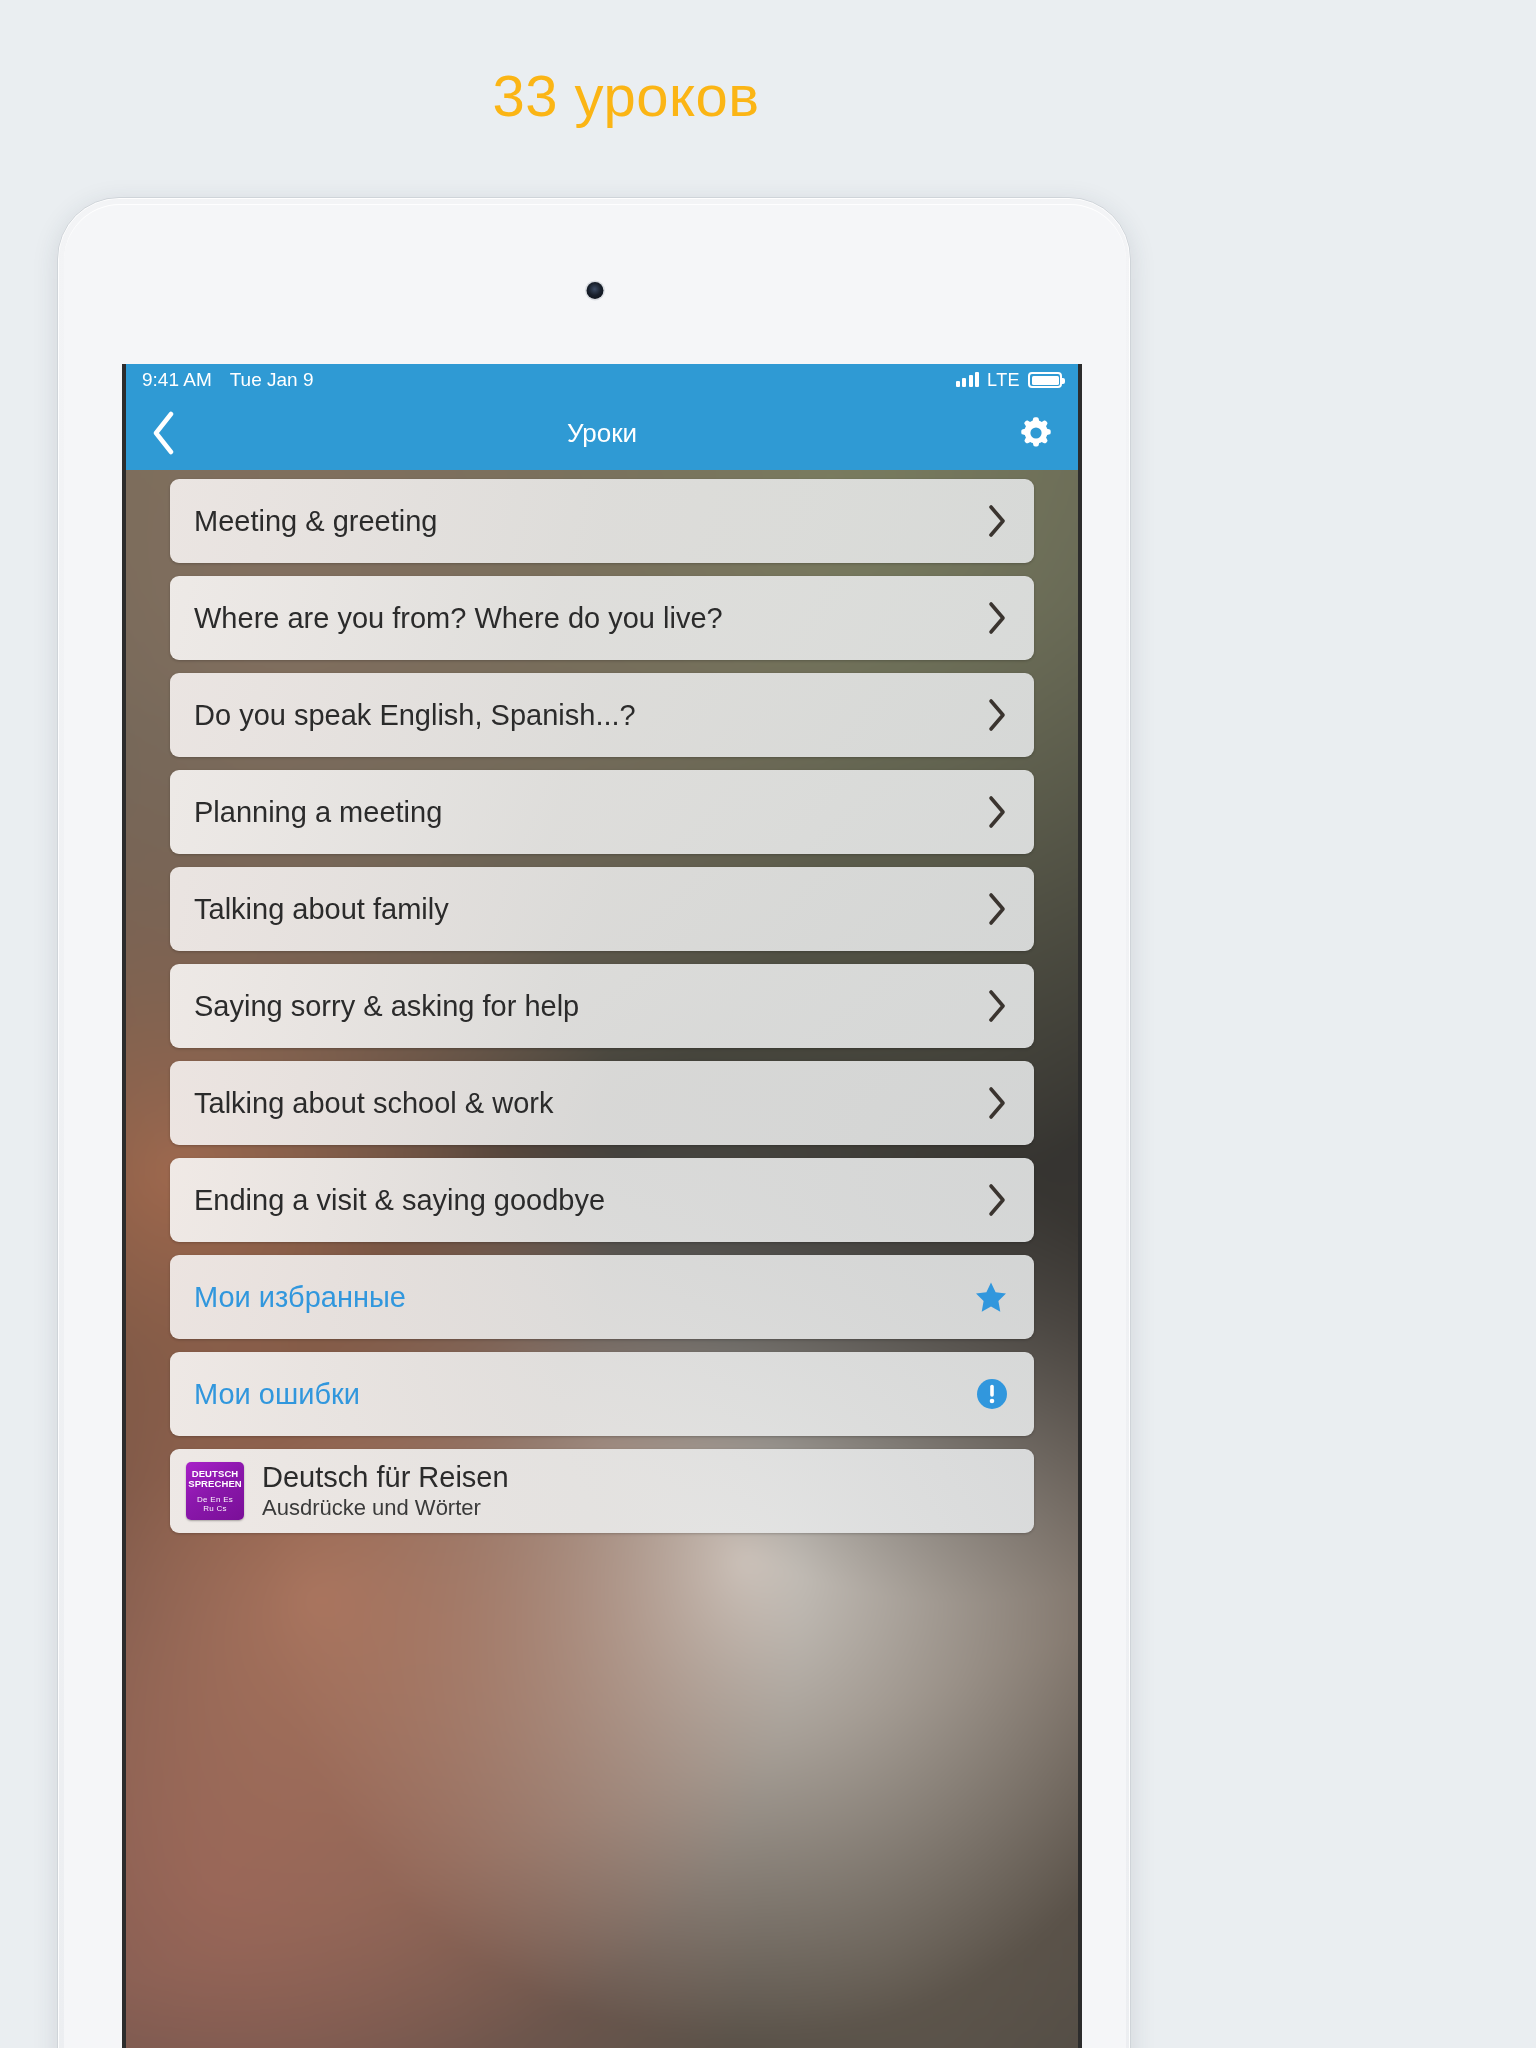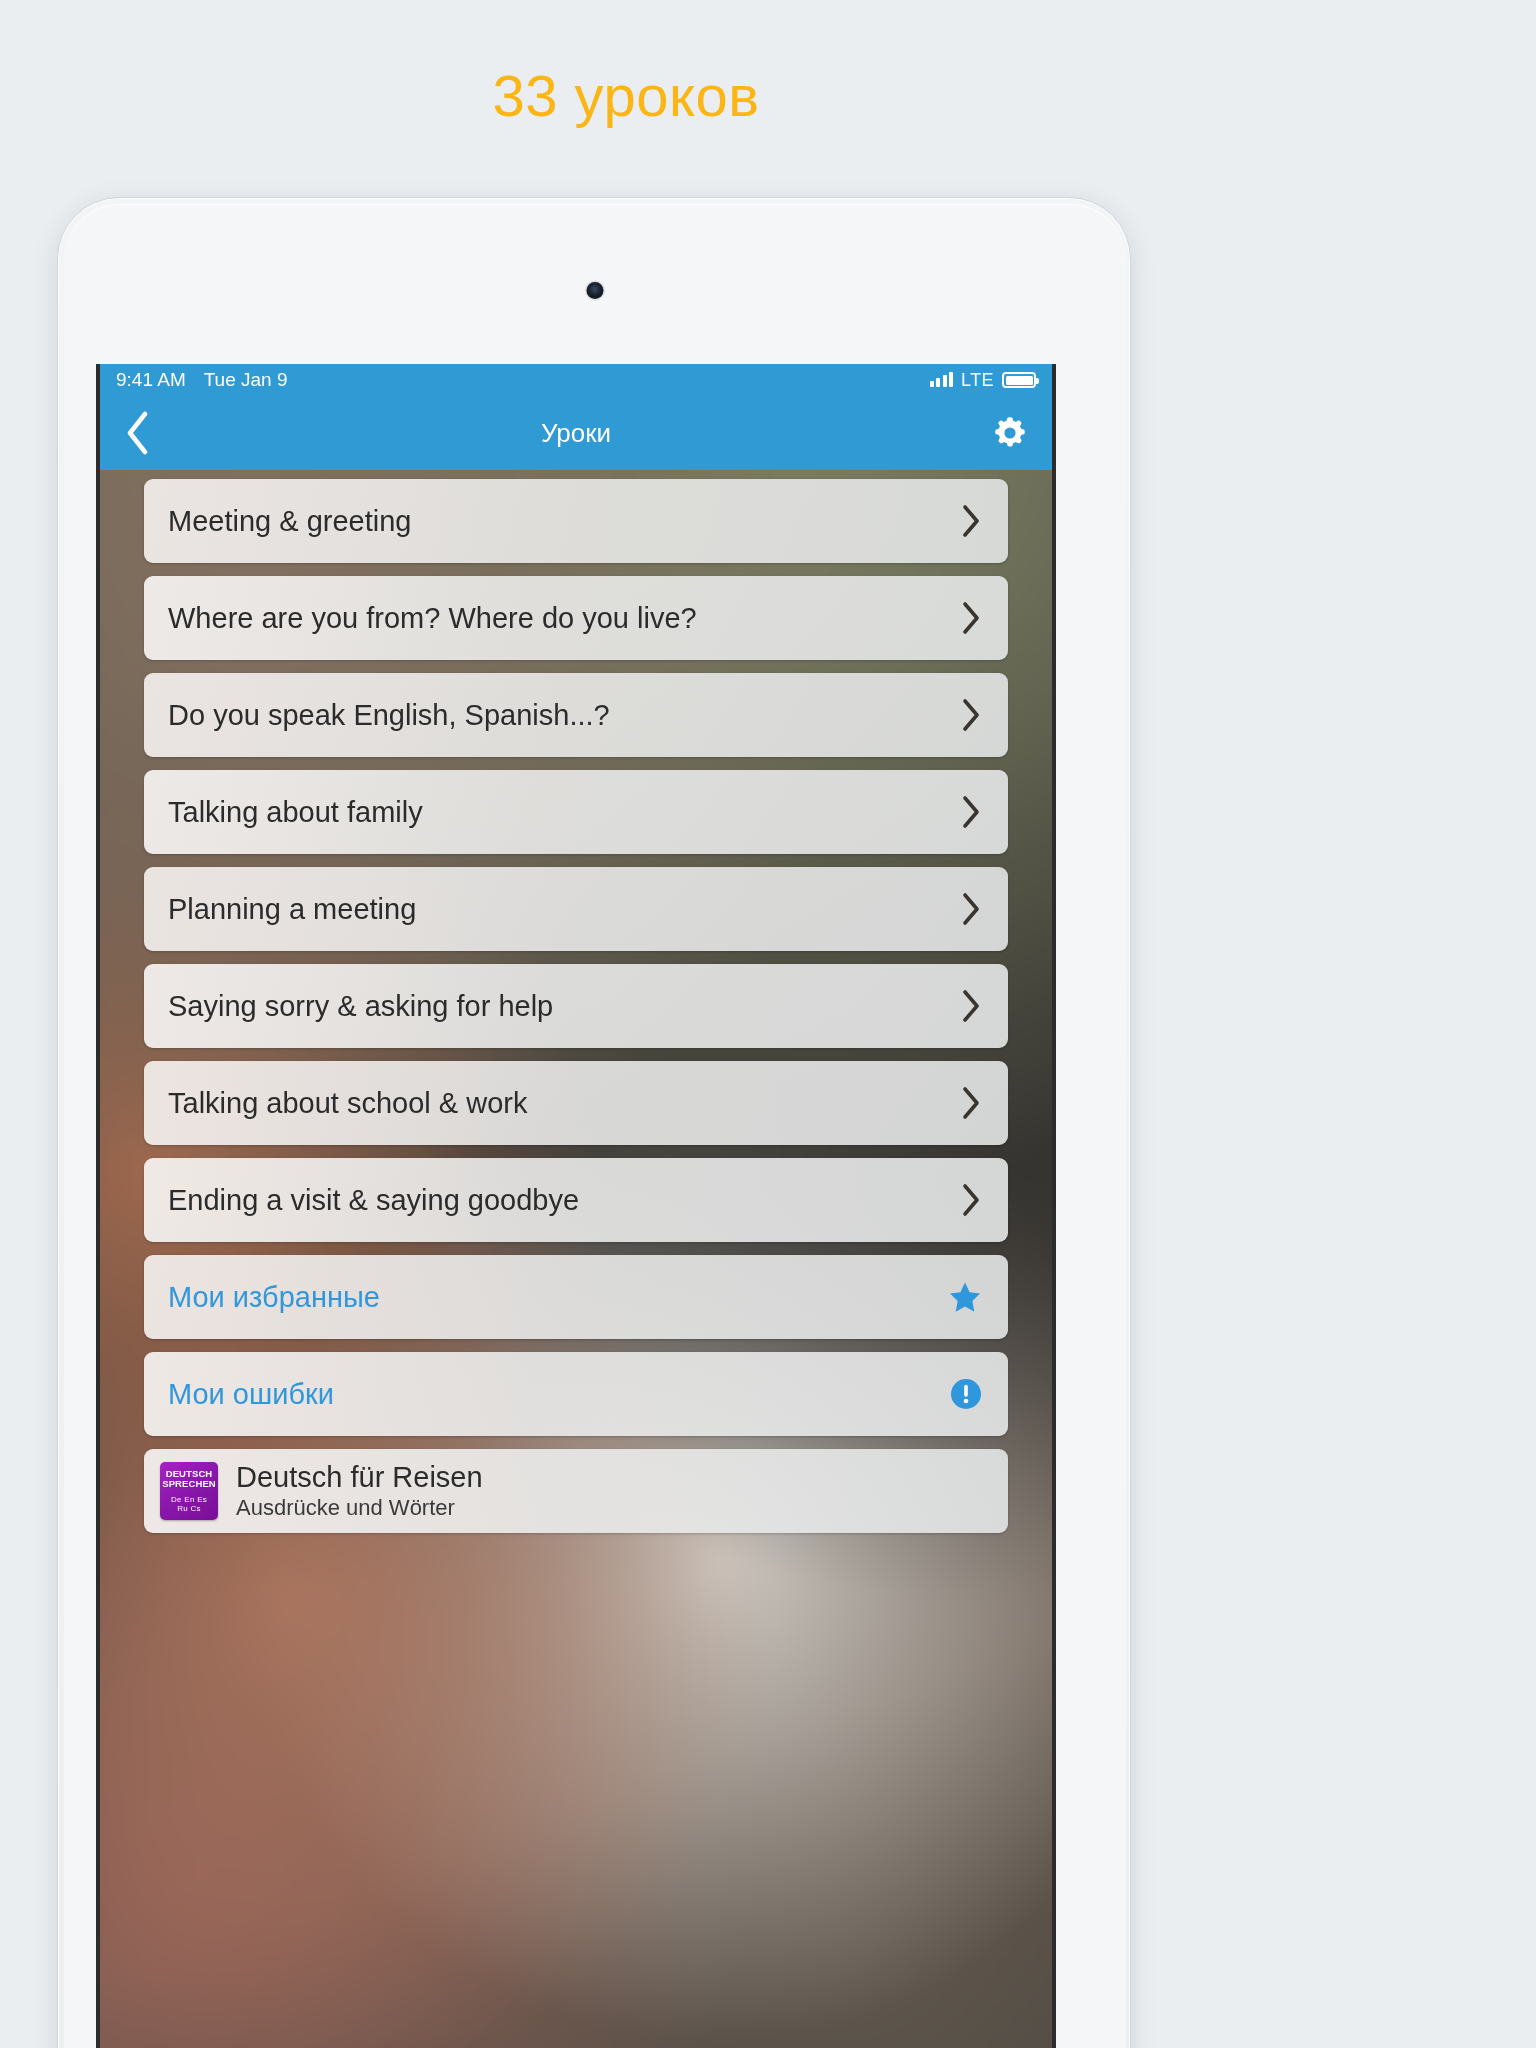--- a/index.html
+++ b/index.html
@@ -64,21 +64,21 @@
     transform: translateX(-50%);
     width: 17px; height: 17px;
     border-radius: 50%;
     background: radial-gradient(circle at 48% 42%, #3a4a63 0%, #18202c 46%, #090d13 100%);
     box-shadow: 0 0 0 1.5px #d9dde2;
   }
 
   
   .screen {
     position: absolute;
-    left: 96px;
+    left: 122px;
     top: 364px;
     width: 960px;
     height: 1684px;
     overflow: hidden;
     background: #2a2622;
     border-left: 4px solid #2c2c2c;
     border-right: 4px solid #2c2c2c;
   }
 
   
@@ -316,29 +316,29 @@
 
     <div class="row">
       <span class="row-label">Do you speak English, Spanish...?</span>
       <span class="row-spacer"></span>
       <svg class="chev" width="22" height="34" viewBox="0 0 22 34" fill="none">
         <path d="M5 3 L17 17 L5 31" stroke="#3a342f" stroke-width="3.6" stroke-linecap="round" stroke-linejoin="round"></path>
       </svg>
     </div>
 
     <div class="row">
+      <span class="row-label">Planning a meeting</span>
+      <span class="row-spacer"></span>
+      <svg class="chev" width="22" height="34" viewBox="0 0 22 34" fill="none">
+        <path d="M5 3 L17 17 L5 31" stroke="#3a342f" stroke-width="3.6" stroke-linecap="round" stroke-linejoin="round"></path>
+      </svg>
+    </div>
+
+    <div class="row">
       <span class="row-label">Talking about family</span>
-      <span class="row-spacer"></span>
-      <svg class="chev" width="22" height="34" viewBox="0 0 22 34" fill="none">
-        <path d="M5 3 L17 17 L5 31" stroke="#3a342f" stroke-width="3.6" stroke-linecap="round" stroke-linejoin="round"></path>
-      </svg>
-    </div>
-
-    <div class="row">
-      <span class="row-label">Planning a meeting</span>
       <span class="row-spacer"></span>
       <svg class="chev" width="22" height="34" viewBox="0 0 22 34" fill="none">
         <path d="M5 3 L17 17 L5 31" stroke="#3a342f" stroke-width="3.6" stroke-linecap="round" stroke-linejoin="round"></path>
       </svg>
     </div>
 
     <div class="row">
       <span class="row-label">Saying sorry &amp; asking for help</span>
       <span class="row-spacer"></span>
       <svg class="chev" width="22" height="34" viewBox="0 0 22 34" fill="none">

